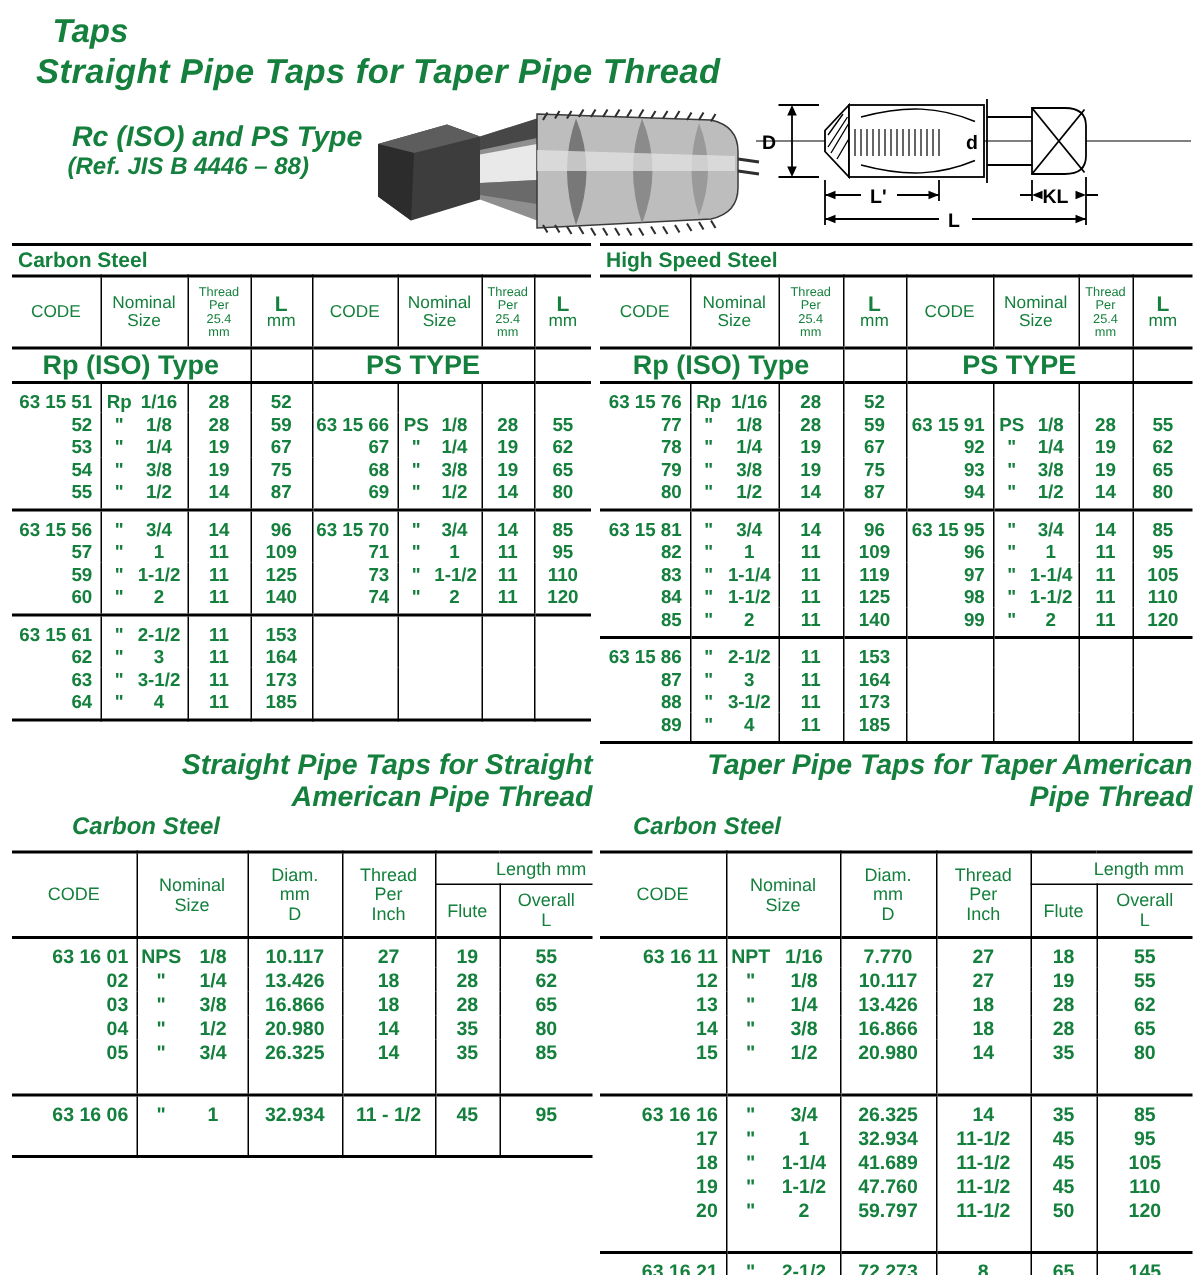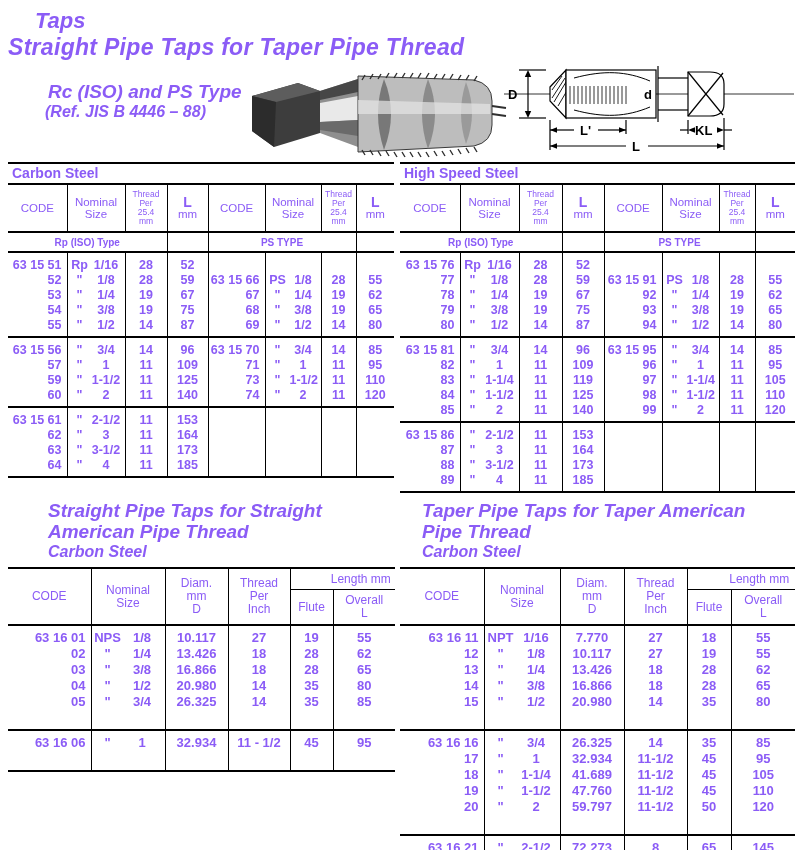--- a/index.html
+++ b/index.html
@@ -1,42 +1,42 @@
 <!DOCTYPE html>
 <html><head>
 <meta charset="utf-8">
 <style>
   html,body{margin:0;padding:0;background:#fff;}
-  .page{position:relative;width:801px;height:850px;background:#ffffff;color:#8b5cf6;
+  .page{position:relative;width:801px;height:850px;background:#ffffff;color:#15803d;
         font-family:"Liberation Sans",sans-serif;overflow:hidden;}
 
   
   .hdr-title{position:absolute;left:35px;top:8px;font:italic bold 22px "Liberation Sans",sans-serif;}
-  .hdr-sub{position:absolute;left:8px;top:34px;font:italic bold 23px "Liberation Sans",sans-serif;letter-spacing:.3px;}
+  .hdr-sub{position:absolute;left:24px;top:34px;font:italic bold 23px "Liberation Sans",sans-serif;letter-spacing:.3px;}
   .hdr-type{position:absolute;left:48px;top:81px;font:italic bold 19px "Liberation Sans",sans-serif;}
   .hdr-ref{position:absolute;left:45px;top:103px;font:italic bold 16px "Liberation Sans",sans-serif;}
 
   .photo-wrap{position:absolute;left:238px;top:70px;width:272px;height:96px;}
   .diagram-wrap{position:absolute;left:498px;top:54px;width:300px;height:112px;}
 
   
   .tsec{position:absolute;border-top:2px solid #000;}
   .tsec-title{font-weight:bold;font-size:14px;padding:1px 0 2px 4px;}
   table{border-collapse:collapse;table-layout:fixed;width:100%;}
   th,td{padding:0;vertical-align:middle;overflow:hidden;white-space:nowrap;}
 
   .ttab, .btab{border-top:2px solid #000;border-bottom:2px solid #000;}
 
   
   .hrow th{border-left:1px solid #000;border-bottom:2px solid #000;font-weight:normal;
            font-size:11.5px;line-height:12.5px;text-align:center;height:46px;}
   .hrow th:first-child{border-left:none;}
   .h-small{font-size:8.5px !important;line-height:9px !important;}
   .h-big{font-size:14px;font-weight:bold;}
-  .trow th{border-bottom:2px solid #000;font-weight:bold;font-size:10px;height:18px;text-align:center;}
+  .trow th{border-bottom:2px solid #000;font-weight:bold;font-size:18px;height:18px;text-align:center;}
   .trow .bl{border-left:1px solid #000;}
 
   
   .ttab tbody td{border-left:1px solid #000;font-weight:bold;font-size:12.5px;height:15px;}
   .ttab tbody td:first-child{border-left:none;}
   tr.gtop td{border-top:2px solid #000;}
   tr.gfirst td{padding-top:4px;}
   tr.glast td{padding-bottom:4px;}
   .c-code{text-align:right;padding-right:5px !important;}
   .c-num{text-align:center;}
@@ -54,21 +54,21 @@
              font-size:12px;line-height:13px;text-align:center;height:34px;}
 
   
   .btab tbody td{border-left:1px solid #000;font-weight:bold;font-size:13px;height:16px;}
   .btab tbody td:first-child{border-left:none;}
   .btab tr.gfirst td{padding-top:3px;}
   .btab tr.glast td{padding-bottom:20px;}
 
   
   .bsec{position:absolute;}
-  .bsec-title{font:italic bold 19px "Liberation Sans",sans-serif;line-height:21px;}
+  .bsec-title{font:italic bold 19px "Liberation Sans",sans-serif;line-height:21px;text-align:right;}
   .bsec-sub{font:italic bold 16px "Liberation Sans",sans-serif;line-height:18px;margin-top:1px;}
 </style>
 </head>
 <body>
 
 <div class="page">
 
   <div class="hdr-title">Taps</div>
   <div class="hdr-sub">Straight Pipe Taps for Taper Pipe Thread</div>
   <div class="hdr-type">Rc (ISO) and PS Type</div>

